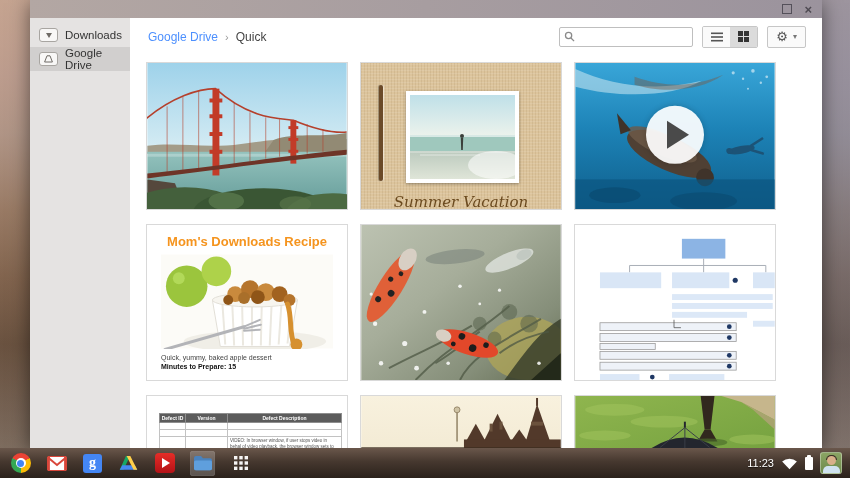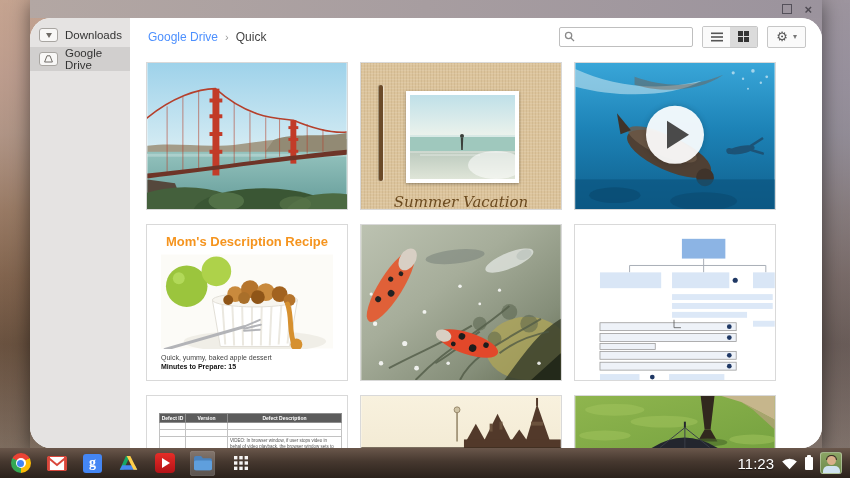--- a/index.html
+++ b/index.html
@@ -17,21 +17,21 @@
   
   .window{position:absolute;left:30px;top:0;width:792px;height:448px;
           box-shadow:0 3px 18px rgba(0,0,0,.5);display:flex;flex-direction:column;}
   .titlebar{height:18px;background:linear-gradient(90deg,#b3a7a3,#9b939d);
             position:relative;flex:0 0 18px;}
   .win-btns{position:absolute;right:10px;top:0;height:100%;display:flex;
             align-items:center;gap:12px;}
   .maxsq{display:block;width:8px;height:8px;border:1px solid #54505a;}
   .closex{font-size:13px;line-height:1;color:#4e4a52;font-weight:bold;}
 
-  .appbody{flex:1;display:flex;background:#fff;overflow:hidden;border-radius:21px;}
+  .appbody{flex:1;display:flex;background:#fff;overflow:hidden;}
 
   
   .sidebar{width:100px;flex:0 0 100px;background:#e5e3e2;padding-top:5px;}
   .sideitem{height:24px;display:flex;align-items:center;gap:7px;padding-left:9px;
             font-size:11.5px;color:#333;}
   .sideitem.selected{background:#d1cfce;}
   .fold-ic{width:17px;height:12px;background:#f8f7f6;border:1px solid #a8a5a1;
            border-radius:3px;display:flex;align-items:center;justify-content:center;flex:0 0 17px;}
   .dl-glyph{width:0;height:0;border-left:3px solid transparent;
             border-right:3px solid transparent;border-top:5px solid #6f6b66;}
@@ -117,21 +117,21 @@
               display:flex;align-items:center;justify-content:center;}
   .chrome-in{width:7px;height:7px;border-radius:50%;background:#4285f4;}
   .gsq{width:19px;height:19px;border-radius:3px;background:#4486f4;color:#fff;
        font-family:"Liberation Serif",serif;font-weight:bold;font-size:14px;
        display:flex;align-items:center;justify-content:center;line-height:1;}
   .ytsq{width:20px;height:20px;border-radius:4px;background:linear-gradient(#e52d27,#b31217);
         display:flex;align-items:center;justify-content:center;}
   .yt-tri{width:0;height:0;border-top:5px solid transparent;border-bottom:5px solid transparent;
           border-left:8px solid #fff;margin-left:2px;}
   .shelf-right{display:flex;align-items:center;gap:7px;padding-right:2px;}
-  .clock{color:#fff;font-size:15px;text-shadow:0 1px 1px rgba(0,0,0,.6);}
+  .clock{color:#fff;font-size:11px;text-shadow:0 1px 1px rgba(0,0,0,.6);}
   .batt{width:8px;height:13px;background:#fff;border-radius:1px;position:relative;display:block;}
   .batt:before{content:"";position:absolute;top:-2px;left:2px;width:4px;height:2px;background:#fff;border-radius:1px 1px 0 0;}
   .avatar{width:22px;height:22px;border-radius:3px;overflow:hidden;position:relative;
           background:linear-gradient(#8aa464,#6d8a4a);border:1px solid rgba(255,255,255,.35);box-sizing:border-box;}
   .av-head{position:absolute;left:6px;top:3px;width:9px;height:9px;border-radius:50%;background:#d8b08a;}
   .av-hair{position:absolute;left:5px;top:2px;width:11px;height:5px;border-radius:5px 5px 0 0;background:#3a3026;}
   .av-body{position:absolute;left:2px;bottom:0;width:17px;height:7px;border-radius:5px 5px 0 0;background:#cfe2ef;}
 </style>
 </head>
 <body>
@@ -325,21 +325,21 @@
               <rect y="118" width="202" height="30" fill="#0c5680" opacity="0.7"></rect>
               <ellipse cx="40" cy="134" rx="26" ry="8" fill="#0a4a70" opacity="0.7"></ellipse>
               <ellipse cx="130" cy="140" rx="34" ry="9" fill="#0a4a70" opacity="0.6"></ellipse>
             </svg>
             <div class="playwrap">
               <div class="playtri"></div>
             </div>
           </div>
 
           <div class="tile recipe">
-            <div class="rtitle">Mom's Description Recipe</div>
+            <div class="rtitle">Mom's Downloads Recipe</div>
             <div class="rphoto">
               <svg viewBox="0 0 174 95">
                 <rect width="174" height="95" fill="#fcfbf7"></rect>
                 <circle cx="26" cy="32" r="21" fill="#9bc53d"></circle>
                   <circle cx="18" cy="24" r="6" fill="#b8dd60" opacity="0.8"></circle>
                 <circle cx="56" cy="17" r="15" fill="#aed24a"></circle>
                 <ellipse cx="95" cy="88" rx="72" ry="11" fill="#f0eee7"></ellipse>
                 <path d="M52,46 L138,46 L130,93 L60,93 Z" fill="#ffffff" stroke="#e2dfd7" stroke-width="1"></path>
                 <g stroke="#ebe8e0" stroke-width="2">
                   <line x1="62" y1="48" x2="65" y2="91"></line>

